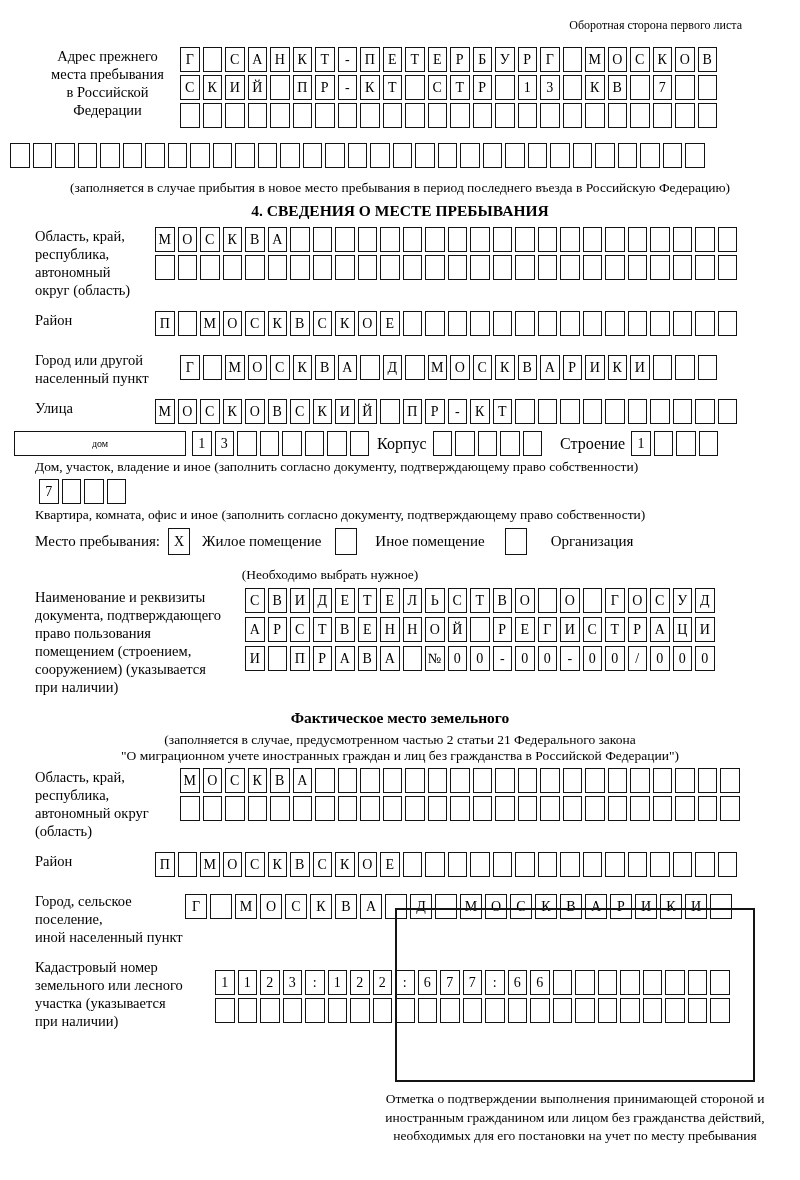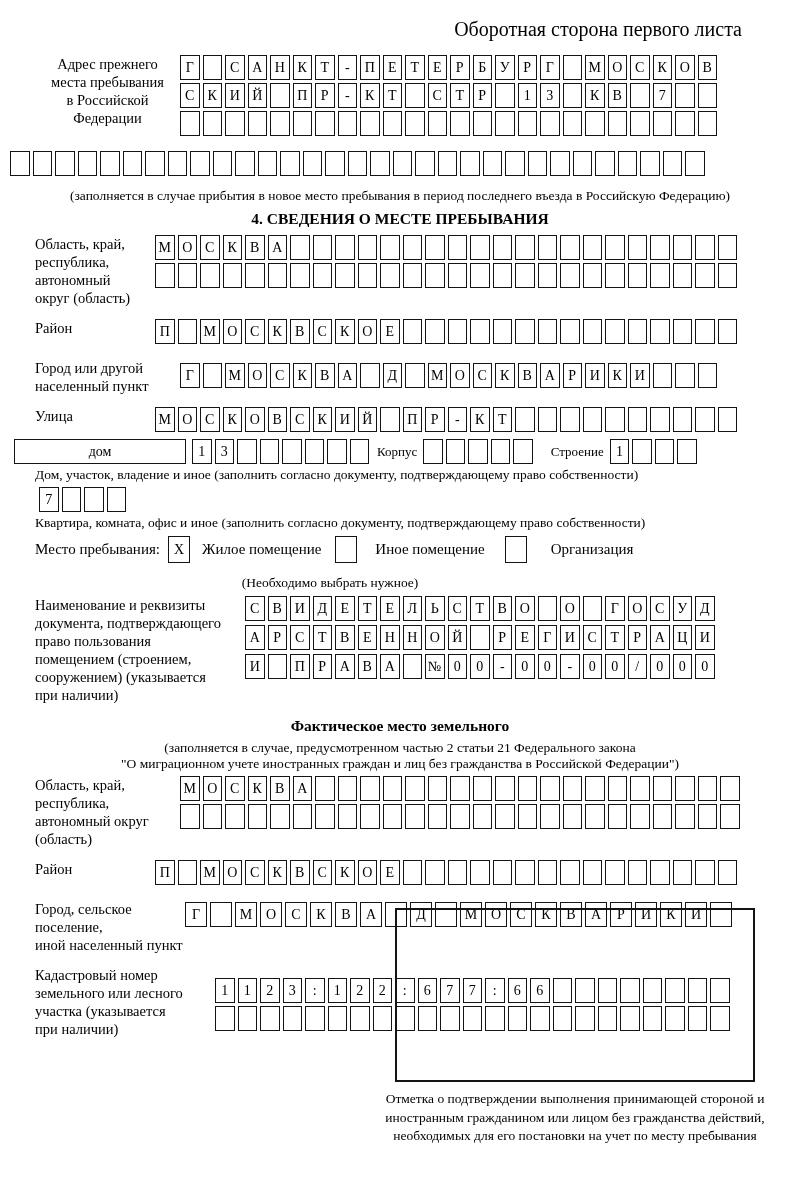--- a/index.html
+++ b/index.html
@@ -3,38 +3,38 @@
 <meta charset="utf-8">
 <style>
   html,body{margin:0;padding:0;background:#fff;}
   .page{
     position:relative;
     width:800px;height:1180px;
     background:#fff;color:#000;
     font-family:"Liberation Serif","DejaVu Serif",serif;
     overflow:hidden;
   }
-  .corner{ text-align:right; padding:18px 58px 0 0; font-size:20px; }
+  .corner{ text-align:right; padding:18px 58px 0 0; font-size:12px; }
   .frow{ display:flex; align-items:flex-start; }
   .lbl{ font-size:14.5px; line-height:18px; white-space:pre-line; margin-left:35px; flex:none; }
   .grids{ display:flex; flex-direction:column; }
   .cellrow{ display:flex; gap:3px; margin-bottom:3px; }
   .cell{
     flex:none; width:17.5px; height:23px;
     border:1.6px solid #141414; box-sizing:content-box;
     display:flex; align-items:center; justify-content:center;
     font-size:14px; line-height:1;
   }
   .wide .cell{ width:20px; }
   .namedbox{
     flex:none; height:23px; border:1.6px solid #141414;
     display:flex; align-items:center; justify-content:center;
-    font-size:14px;
+    font-size:10px;
   }
-  .inlinelbl{ font-size:13px; line-height:23px; flex:none; }
+  .inlinelbl{ font-size:16px; line-height:23px; flex:none; }
   .note{ font-size:13.5px; line-height:16px; }
   .center{ text-align:center; }
   .title{ font-weight:bold; font-size:15.5px; line-height:20px; text-align:center; }
   .checkbox{
     flex:none; width:20px; height:25px; border:1.6px solid #141414;
     display:flex; align-items:center; justify-content:center; font-size:14px;
   }
   .stayrow{ display:flex; align-items:center; margin-left:35px; font-size:15px; }
   .stamp-box{
     position:absolute; left:395px; top:908px; width:356px; height:170px;

